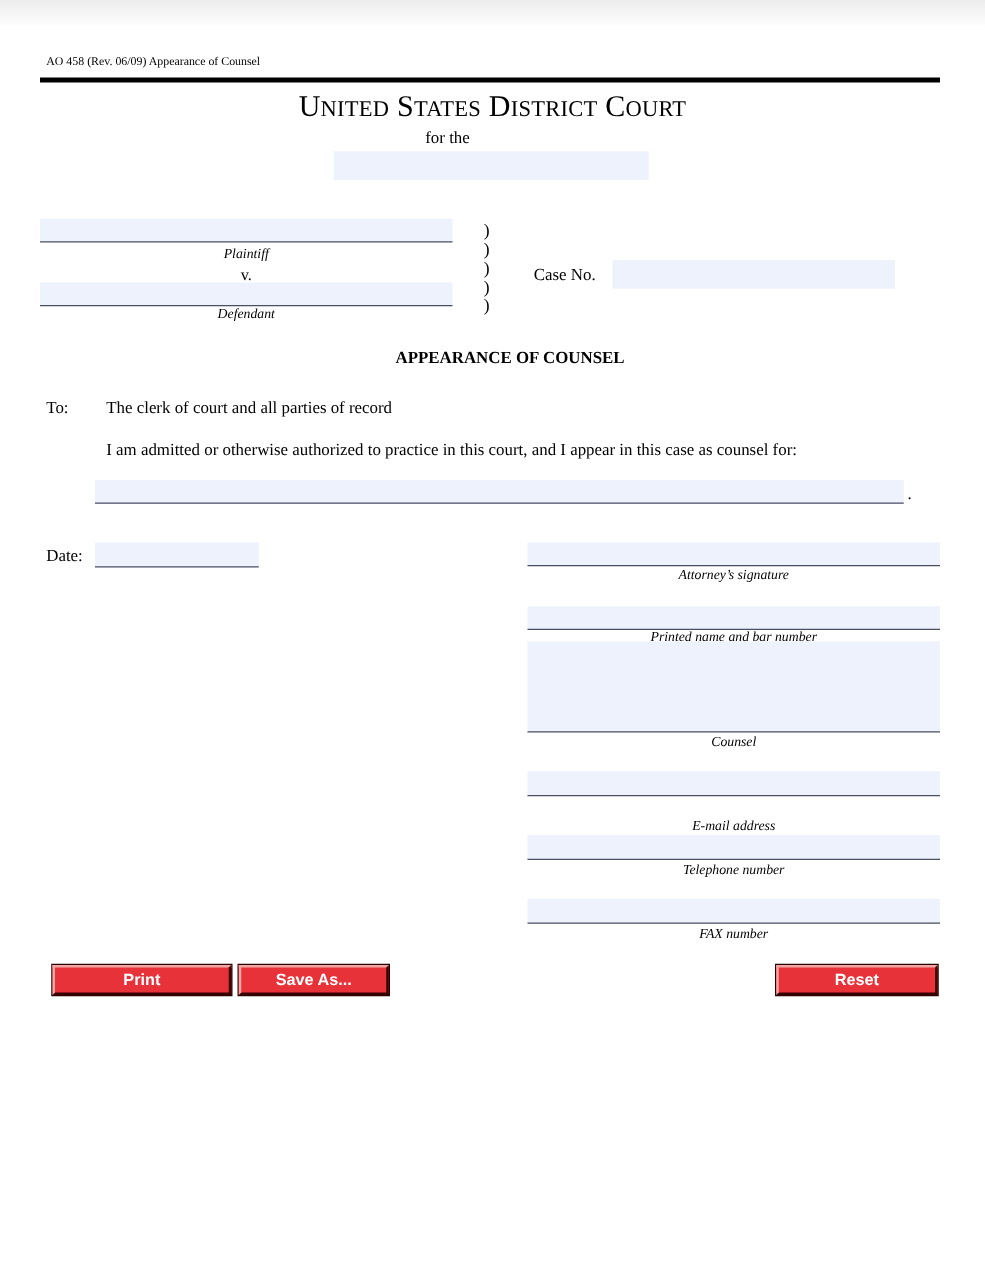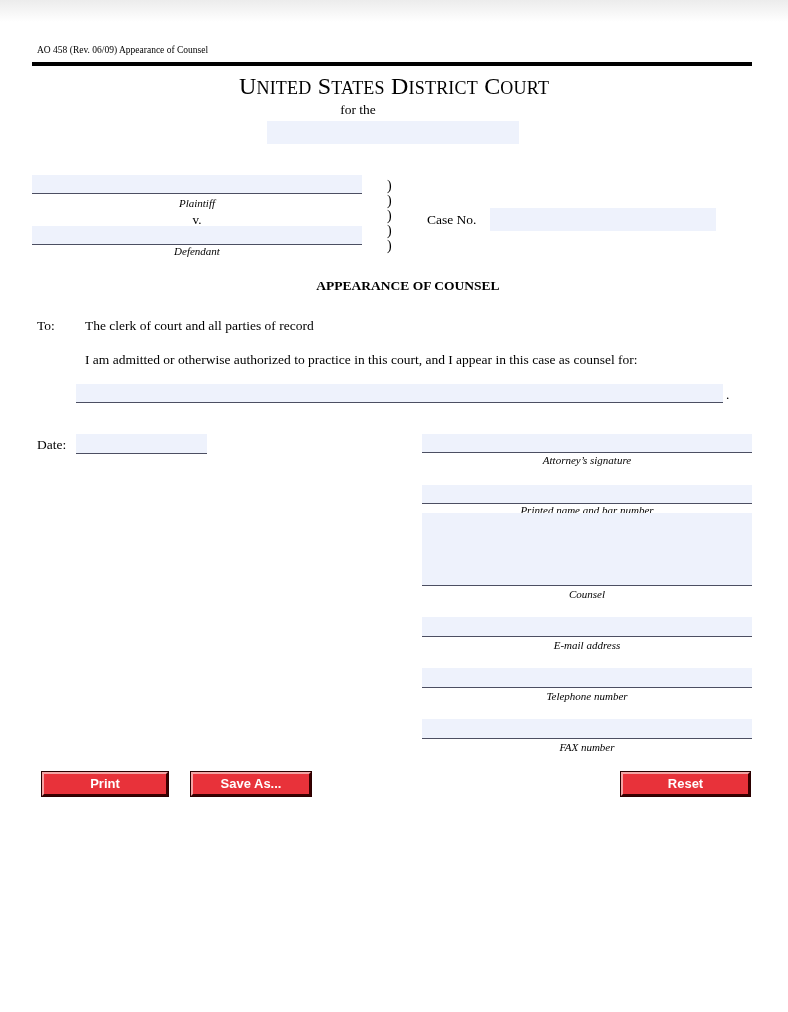--- a/index.html
+++ b/index.html
@@ -66,23 +66,23 @@
 <input class="abs field under" style="left: 422px; top: 434px; width: 330px; height: 19px;">
 <div class="abs cap" style="left:422px;top:454px;width:330px;">Attorney’s signature</div>
 
 <input class="abs field under" style="left: 422px; top: 485px; width: 330px; height: 19px;">
 <div class="abs cap" style="left:422px;top:504px;width:330px;">Printed name and bar number</div>
 
 <textarea class="abs field under" style="left: 422px; top: 513px; width: 330px; height: 73px; resize: none;"></textarea>
 <div class="abs cap" style="left:422px;top:588px;width:330px;">Counsel</div>
 
 <input class="abs field under" style="left: 422px; top: 617px; width: 330px; height: 20px;">
-<div class="abs cap" style="left:422px;top:639px;width:330px;">E-mail address</div>
+<div class="abs cap" style="left:422px;top:655px;width:330px;">E-mail address</div>
 
 <input class="abs field under" style="left: 422px; top: 668px; width: 330px; height: 20px;">
 <div class="abs cap" style="left:422px;top:690px;width:330px;">Telephone number</div>
 
 <input class="abs field under" style="left: 422px; top: 719px; width: 330px; height: 20px;">
 <div class="abs cap" style="left:422px;top:741px;width:330px;">FAX number</div>
 
-<div class="btn" style="left:42px;top:772px;width:126px;">Print</div>
+<div class="btn" style="left:42px;top:772px;width:143px;">Print</div>
 <div class="btn" style="left:191px;top:772px;width:120px;">Save As...</div>
 <div class="btn" style="left:621px;top:772px;width:129px;">Reset</div>
 
 </body></html>

